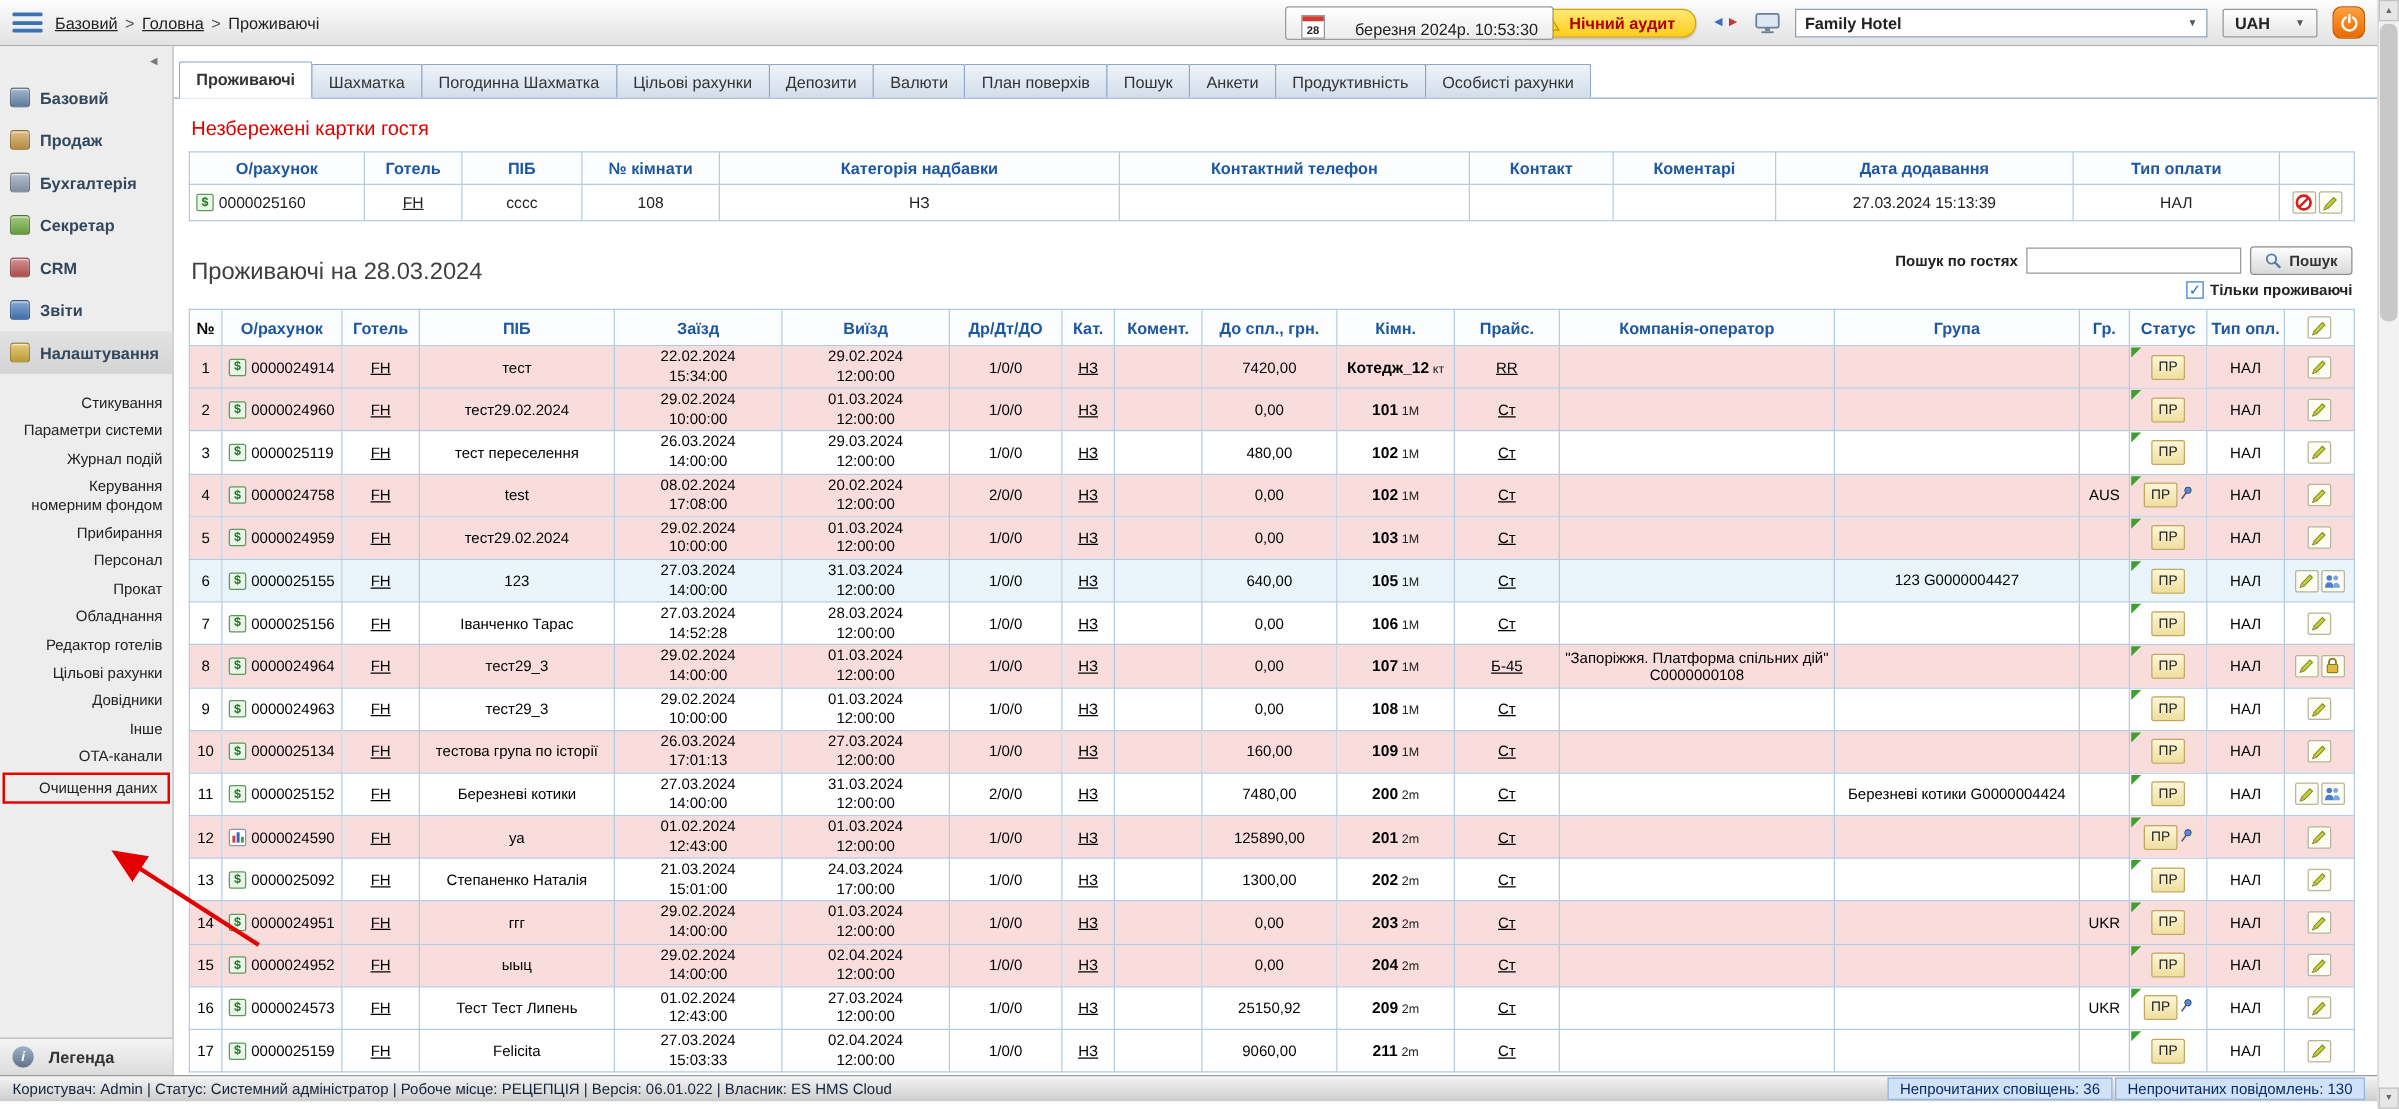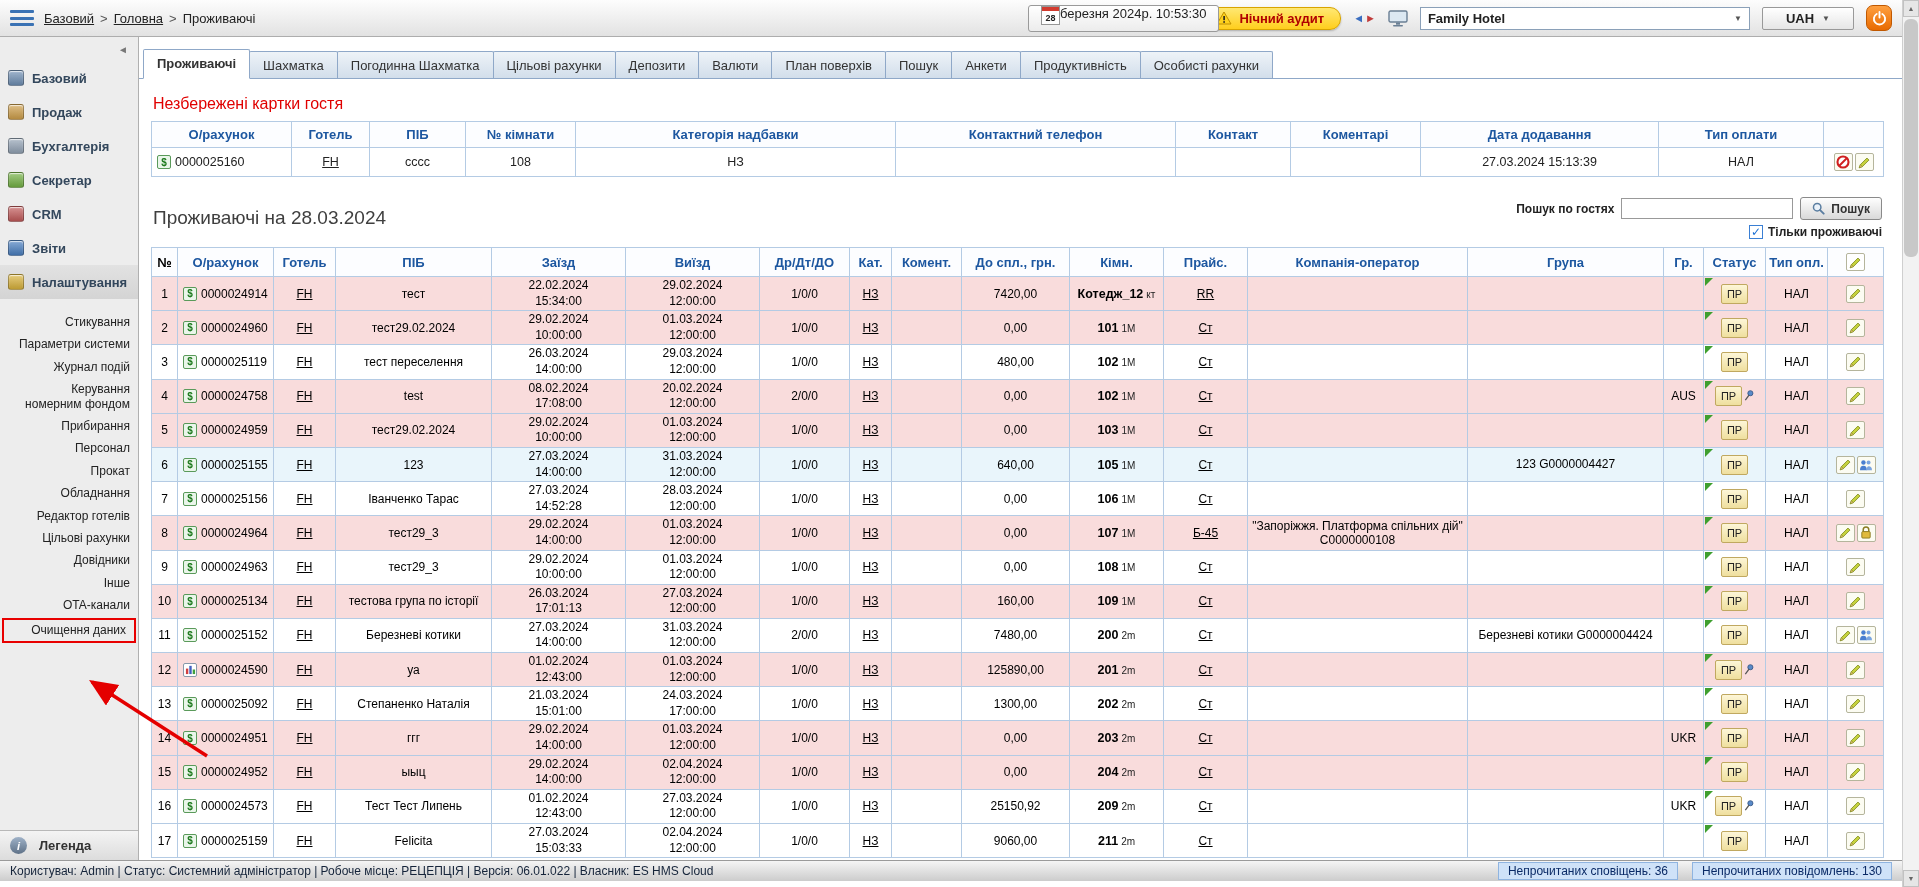--- a/index.html
+++ b/index.html
@@ -10,36 +10,36 @@
 
 .topbar{position:absolute;top:0;left:0;width:1902px;height:37px;
   background:linear-gradient(#fdfdfd,#e2e2e2);border-bottom:1px solid #adadad;
   display:flex;align-items:center;padding:0 10px;gap:10px;font-size:13px}
 .hamburger{width:24px;height:20px;display:flex;flex-direction:column;justify-content:space-between;padding:2px 0;cursor:pointer}
 .hamburger i{display:block;height:3px;background:#3a72b4;border-radius:1px}
 .breadcrumb{display:flex;gap:6px;align-items:center;color:#222}
 .crumb.link{text-decoration:underline;cursor:pointer;color:#222}
 .sep{color:#555}
 .datetime{position:absolute;left:1028px;top:5px;height:27px;border:1px solid #9a9a9a;border-radius:3px;
-  background:linear-gradient(#fff,#ececec);display:flex;align-items:flex-start;gap:0;padding:0 12px}
+  background:linear-gradient(#fff,#ececec);display:flex;align-items:flex-end;gap:24px;padding:0 12px}
 .cal{width:19px;height:19px;border:1px solid #979797;background:#fff;position:relative;
   display:flex;align-items:flex-end;justify-content:center;font-size:9px;font-weight:bold;color:#222;line-height:1.25}
 .cal::before{content:"";position:absolute;top:0;left:0;right:0;height:4px;background:#d23b2f}
 .topbar-right{margin-left:auto;display:flex;align-items:center;gap:12px}
 .night-audit{display:flex;align-items:center;gap:7px;background:linear-gradient(#ffe873,#ffce1d);
   border:1px solid #d8a400;border-radius:11px;padding:3px 16px;font-weight:bold;color:#b00000;
   font-size:13px;box-shadow:0 1px 2px rgba(0,0,0,.25);cursor:pointer}
 .sync{font-size:11px;display:flex;gap:1px;cursor:pointer}
 .sync .b1{color:#3a6ec0}.sync .b2{color:#c03a3a}
 .monitor{display:flex;cursor:pointer}
 .hotel-select{width:330px;height:23px;background:#fff;border:1px solid #8aa0b8;display:flex;
   align-items:center;padding:0 7px;font-weight:bold;font-size:13px;cursor:pointer}
 .hotel-select .arr,.uah-select .arr{margin-left:auto;font-size:8px;color:#555}
 .uah-select{height:23px;min-width:64px;background:linear-gradient(#fff,#e6e6e6);border:1px solid #999;
-  border-radius:2px;display:flex;align-items:center;gap:8px;padding:0 23px;font-weight:bold;font-size:13px;cursor:pointer}
+  border-radius:2px;display:flex;align-items:center;gap:20px;padding:0 9px;font-weight:bold;font-size:13px;cursor:pointer}
 .power{width:26px;height:26px;border-radius:7px;background:linear-gradient(#ffa040,#e86a00);
   border:1px solid #c05800;display:flex;align-items:center;justify-content:center;cursor:pointer}
 
 
 .sidebar{position:absolute;top:37px;left:0;width:139px;height:823px;background:#ededed;
   border-right:1px solid #b0b0b0}
 .collapse-row{height:24px;display:flex;justify-content:flex-end;align-items:center;
   padding:0 10px;color:#777;font-size:10px;cursor:pointer}
 .module{height:34px;display:flex;align-items:center;gap:8px;padding:0 8px;font-weight:bold;
   color:#33475c;font-size:13px;cursor:pointer;white-space:nowrap;overflow:hidden}
@@ -107,21 +107,21 @@
 .search-btn{display:inline-flex;align-items:center;gap:6px;height:23px;padding:0 11px;border:1px solid #8a8a8a;
   border-radius:3px;background:linear-gradient(#fefefe,#d9d9d9);font-size:12px;font-weight:bold;color:#333;cursor:pointer}
 .check-row{display:flex;align-items:center;gap:5px;font-size:12px;font-weight:bold;color:#222}
 .cbx{width:14px;height:14px;background:#fff;border:1px solid #3a7fd4;display:inline-flex;
   align-items:center;justify-content:center;color:#1a6fd4;font-size:12px;font-weight:bold;cursor:pointer}
 .resid-table{margin-top:8px}
 
 
 .statusbar{position:absolute;top:860px;left:0;width:1902px;height:21px;
   background:linear-gradient(#f5f5f5,#cccccc);border-top:1px solid #9a9a9a;display:flex;
-  align-items:center;gap:14px;padding:0 10px;font-size:12px;color:#15243a}
+  align-items:center;gap:2px;padding:0 10px;font-size:12px;color:#15243a}
 .sb-badge{background:#cfe2f8;border:1px solid #8fb4e0;padding:1px 9px;font-size:12px;color:#0a2a66;cursor:pointer}
 .sb-badge.first{margin-left:auto}
 
 
 .vscroll{position:absolute;top:0;right:0;width:17px;height:887px;background:#f2f2f2;border-left:1px solid #cfcfcf}
 .sb-btn{position:absolute;left:0;width:16px;height:17px;background:#e6e6e6;border:1px solid #c2c2c2;
   color:#666;font-size:7px;display:flex;align-items:center;justify-content:center;cursor:pointer}
 .sb-btn.up{top:0}
 .sb-btn.down{bottom:0}
 .sb-thumb{position:absolute;left:1px;top:19px;width:14px;height:238px;background:#c8c8c8;border-radius:6px;cursor:grab}

